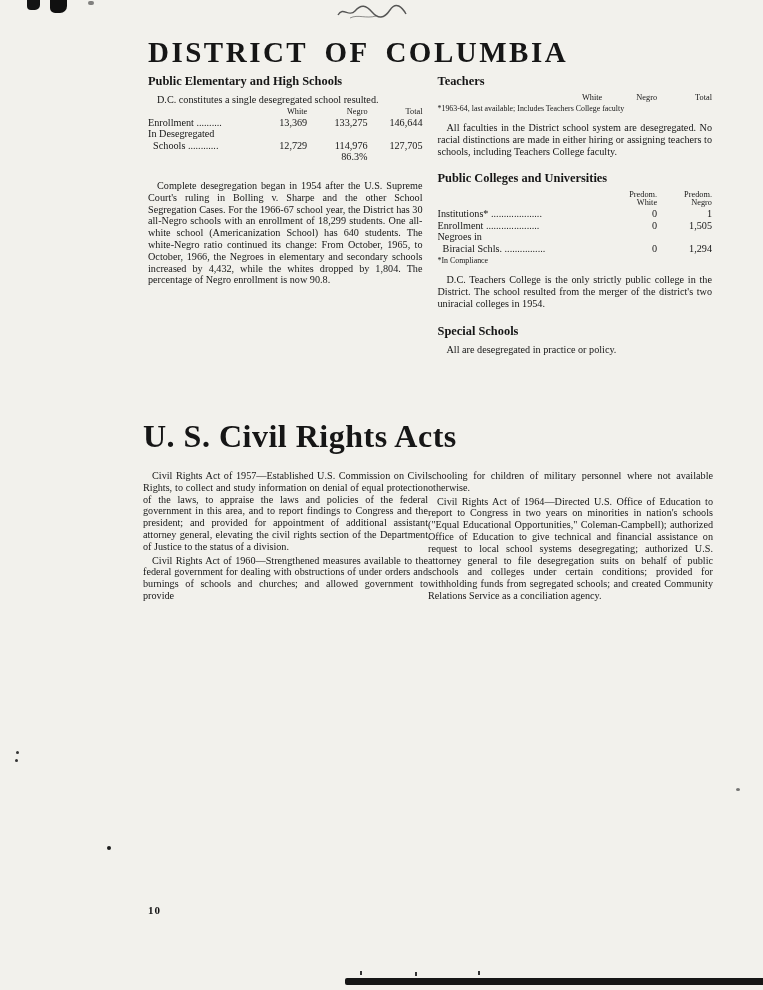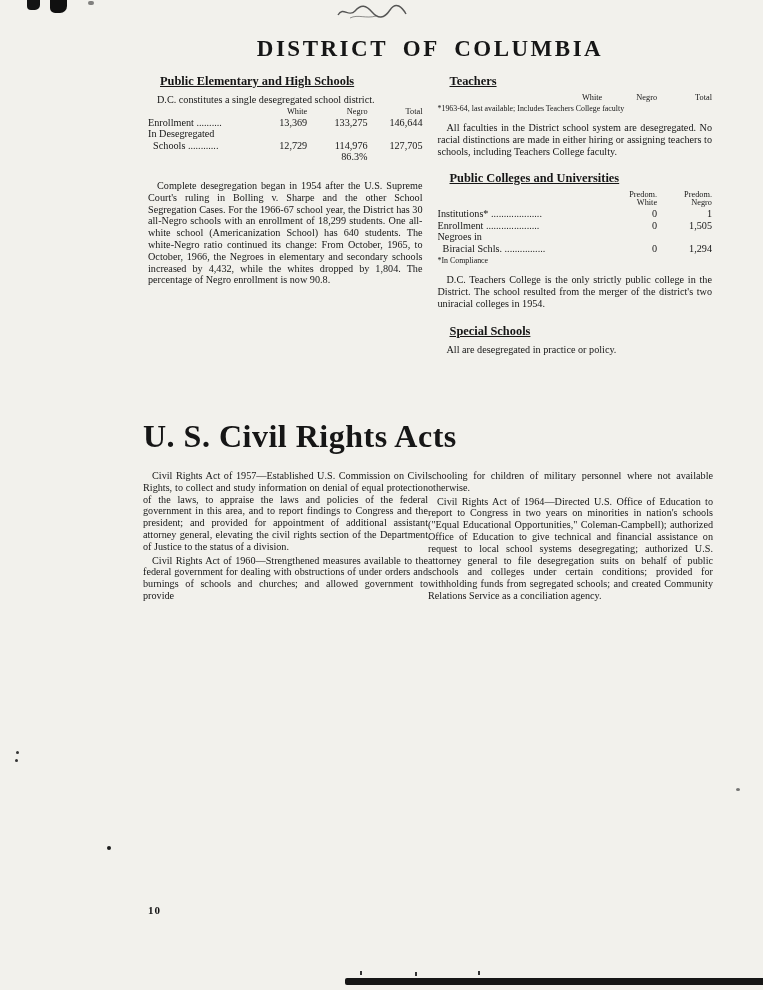--- a/index.html
+++ b/index.html
@@ -8,28 +8,28 @@
     position:relative;
     background:#f2f1ec;
     color:#161616;
     font-family:"Liberation Serif", serif;
     overflow:hidden;
   }
   .content { position:absolute; left:148px; top:0; width:564px; height:100%; }
 
   .doc-title {
     position:absolute; top:36px; left:0; width:100%;
-    text-align:center; font-size:23px; font-weight:bold;
+    text-align:left; font-size:29px; font-weight:bold;
     letter-spacing:2.5px; word-spacing:7px;
   }
 
   .top-cols { position:absolute; top:74px; left:0; width:100%; display:flex; gap:15px; }
   .col { flex:1; min-width:0; }
 
-  .sec { font-size:12.4px; font-weight:bold; margin:0 0 5px 12px;text-decoration:underline; }
+  .sec { font-size:12.4px; font-weight:bold; margin:0 0 5px 0; }
   .mt13 { margin-top:13px; }
   .mt14 { margin-top:14px; }
 
   .body { font-size:10.2px; line-height:11.8px; text-align:justify; }
   .indent { text-indent:9px; }
   .gap-top { margin-top:17px; }
   .mt9 { margin-top:9px; }
   .it { }
 
   table.stats { width:100%; border-collapse:collapse; font-size:10.2px; line-height:11.6px; margin-top:2px; }
@@ -89,21 +89,21 @@
   <div class="artifact bottom-bar"></div>
 
   <div class="content">
 
     <h1 class="doc-title">DISTRICT OF COLUMBIA</h1>
 
     <div class="top-cols">
 
       <div class="col">
         <h3 class="sec">Public Elementary and High Schools</h3>
-        <p class="body indent">D.C. constitutes a single desegregated school district.</p>
+        <p class="body indent">D.C. constitutes a single desegregated school resulted.</p>
 
         <table class="stats">
           <colgroup>
               <col style="width:37%">
               <col style="width:21%">
               <col style="width:22%">
               <col style="width:20%">
             </colgroup>
           <tbody>
               <tr>

